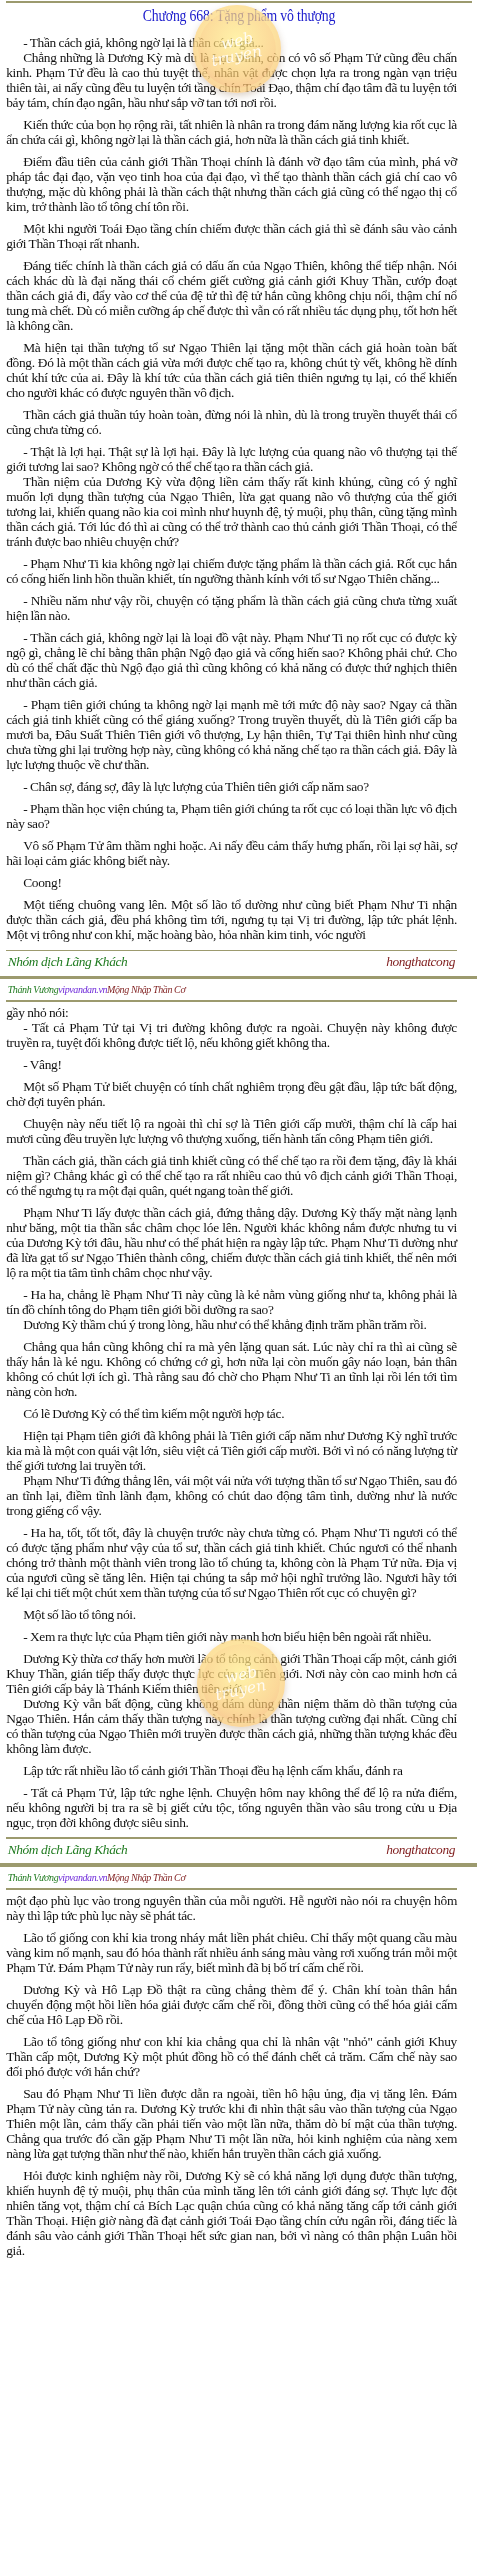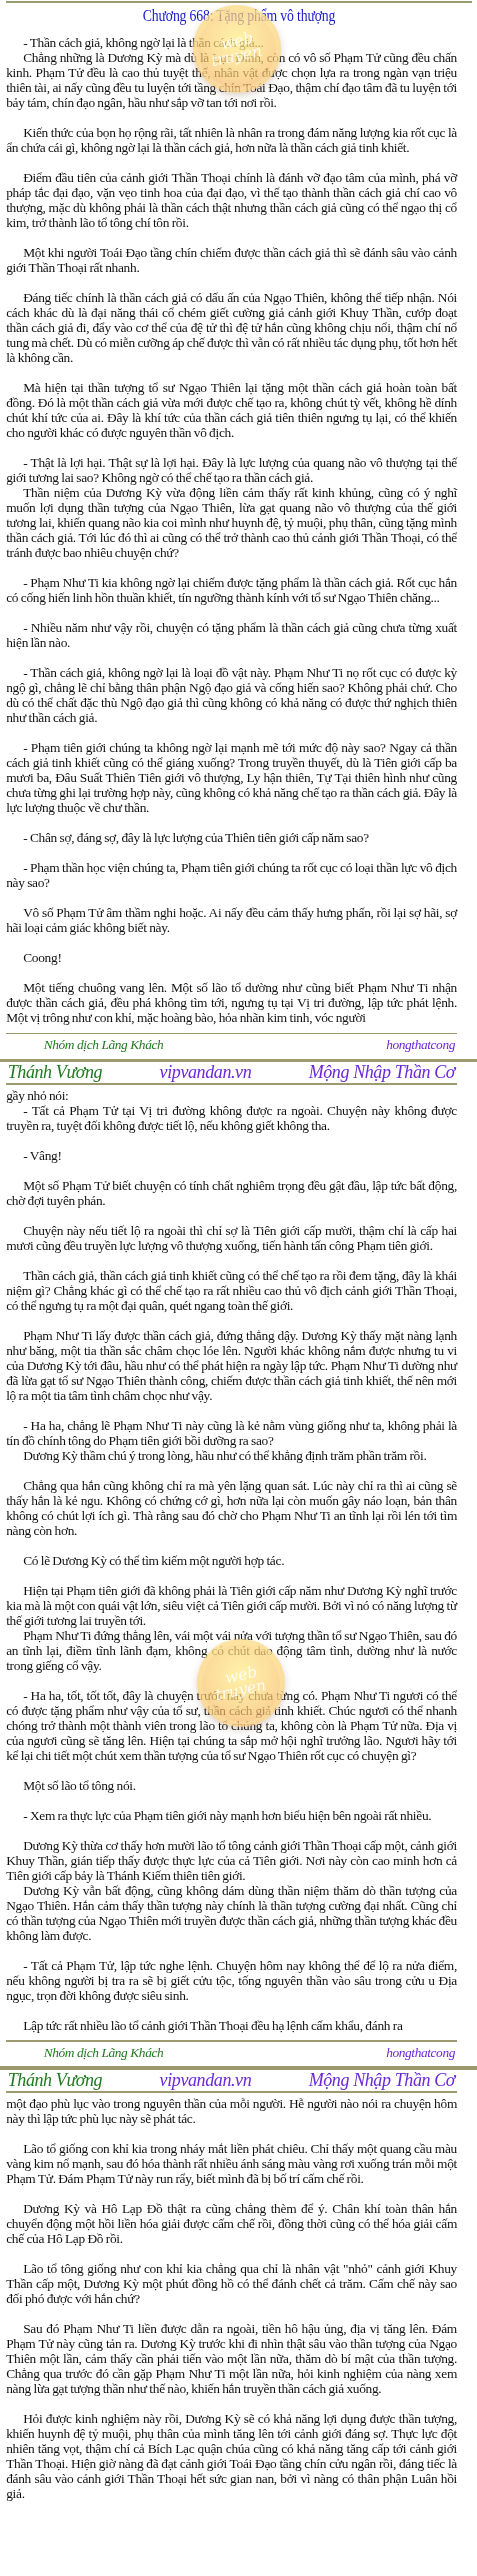--- a/index.html
+++ b/index.html
@@ -28,50 +28,49 @@
   .para {
     font-size: 13.4px;
     line-height: 15px;
     text-align: justify;
     text-indent: 17px;
     margin: 0;
     transform-origin: left top;
     letter-spacing: -0.3px;
     word-spacing: -0.5px;
   }
-  .para.gap { margin-top: 15px; }
+  .para.gap { margin-top: 7px; }
   .para.cont { text-indent: 0; }
   .footer-rule {
     height: 1.5px; background: #9c9a6e; margin: 7.2px 21px 0 6.2px;
   }
   .footer {
     display: flex; justify-content: space-between; align-items: center;
     padding: 0 23px 0 7.7px;
     height: 21.6px;
     font-style: italic;
     font-size: 13.4px;
     letter-spacing: -0.4px;
-    margin-left: 36px;
   }
   .page-sep {
     height: 3.1px; background: #9c9a6e; margin: 3.1px 0 0 0;
   }
   .header {
-    display: flex; justify-content: space-between; align-items: center;
+    display: flex; align-items: center;
     padding: 0 23px 0 7.7px;
     height: 21.6px;
     font-style: italic;
-    font-size: 18px;
+    font-size: 10px;
     letter-spacing: -0.4px;
   }
   .header-rule {
     height: 1.5px; background: #9c9a6e; margin: 0 21px 3.1px 6.2px;
   }
   .green { color: #1f7a1f; }
-  .orange { color: #6d28d9; }
+  .orange { color: #7f1d1d; }
   .gray { color: #6d28d9; }
   .watermark {
     position: absolute;
     width: 88px; height: 88px;
     border-radius: 50%;
     background: radial-gradient(circle at 50% 40%, rgba(255,238,140,0.75) 0%, rgba(250,200,110,0.7) 55%, rgba(235,140,80,0.65) 100%);
     box-shadow: 0 3.1px 7.2px rgba(120,80,40,0.25), inset 0 0 0 5.2px rgba(255,240,170,0.35);
     display: flex; flex-direction: column; align-items: center; justify-content: center;
     pointer-events: none;
     z-index: 5;
@@ -94,20 +93,21 @@
   <div class="chapter-title">Chương 668: Tặng phẩm vô thượng</div>
 
   <div class="segment" id="seg0">
       <p class="para">- Thần cách giả, không ngờ lại là thần cách giả...</p>
       <p class="para">Chẳng những là Dương Kỳ mà dù là Lục Đinh, còn có vô số Phạm Tử cũng đều chấn kinh. Phạm Tử đều là cao thủ tuyệt thế, nhân vật được chọn lựa ra trong ngàn vạn triệu thiên tài, ai nấy cũng đều tu luyện tới tầng chín Toái Đạo, thậm chí đạo tâm đã tu luyện tới bảy tám, chín đạo ngân, hầu như sắp vỡ tan tới nơi rồi.</p>
       <p class="para gap">Kiến thức của bọn họ rộng rãi, tất nhiên là nhân ra trong đám năng lượng kia rốt cục là ẩn chứa cái gì, không ngờ lại là thần cách giả, hơn nữa là thần cách giả tinh khiết.</p>
       <p class="para gap">Điểm đầu tiên của cảnh giới Thần Thoại chính là đánh vỡ đạo tâm của mình, phá vỡ pháp tắc đại đạo, vặn vẹo tinh hoa của đại đạo, vì thế tạo thành thần cách giả chí cao vô thượng, mặc dù không phải là thần cách thật nhưng thần cách giả cũng có thể ngạo thị cổ kim, trở thành lão tổ tông chí tôn rồi.</p>
       <p class="para gap">Một khi người Toái Đạo tầng chín chiếm được thần cách giả thì sẽ đánh sâu vào cảnh giới Thần Thoại rất nhanh.</p>
       <p class="para gap">Đáng tiếc chính là thần cách giả có dấu ấn của Ngạo Thiên, không thể tiếp nhận. Nói cách khác dù là đại năng thái cổ chém giết cường giả cảnh giới Khuy Thần, cướp đoạt thần cách giả đi, đẩy vào cơ thể của đệ tử thì đệ tử hắn cũng không chịu nổi, thậm chí nổ tung mà chết. Dù có miễn cưỡng áp chế được thì vẫn có rất nhiều tác dụng phụ, tốt hơn hết là không cần.</p>
       <p class="para gap">Mà hiện tại thần tượng tổ sư Ngạo Thiên lại tặng một thần cách giả hoàn toàn bất đồng. Đó là một thần cách giả vừa mới được chế tạo ra, không chút tỳ vết, không hề dính chút khí tức của ai. Đây là khí tức của thần cách giả tiên thiên ngưng tụ lại, có thể khiến cho người khác có được nguyên thần vô địch.</p>
+      <p class="para gap">Thần cách giả thuần túy hoàn toàn, đừng nói là nhìn, dù là trong truyền thuyết thái cổ cũng chưa từng có.</p>
       <p class="para gap">- Thật là lợi hại. Thật sự là lợi hại. Đây là lực lượng của quang não vô thượng tại thế giới tương lai sao? Không ngờ có thể chế tạo ra thần cách giả.</p>
       <p class="para">Thần niệm của Dương Kỳ vừa động liền cảm thấy rất kinh khủng, cũng có ý nghĩ muốn lợi dụng thần tượng của Ngạo Thiên, lừa gạt quang não vô thượng của thế giới tương lai, khiến quang não kia coi mình như huynh đệ, tỷ muội, phụ thân, cũng tặng mình thần cách giả. Tới lúc đó thì ai cũng có thể trở thành cao thủ cảnh giới Thần Thoại, có thể tránh được bao nhiêu chuyện chứ?</p>
       <p class="para gap">- Phạm Như Ti kia không ngờ lại chiếm được tặng phẩm là thần cách giả. Rốt cục hắn có cống hiến linh hồn thuần khiết, tín ngưỡng thành kính với tổ sư Ngạo Thiên chăng...</p>
       <p class="para gap">- Nhiều năm như vậy rồi, chuyện có tặng phẩm là thần cách giả cũng chưa từng xuất hiện lần nào.</p>
       <p class="para gap">- Thần cách giả, không ngờ lại là loại đồ vật này. Phạm Như Ti nọ rốt cục có được kỳ ngộ gì, chẳng lẽ chỉ bằng thân phận Ngộ đạo giả và cống hiến sao? Không phải chứ. Cho dù có thể chất đặc thù Ngộ đạo giả thì cũng không có khả năng có được thứ nghịch thiên như thần cách giả.</p>
       <p class="para gap">- Phạm tiên giới chúng ta không ngờ lại mạnh mẽ tới mức độ này sao? Ngay cả thần cách giả tinh khiết cũng có thể giáng xuống? Trong truyền thuyết, dù là Tiên giới cấp ba mươi ba, Đâu Suất Thiên Tiên giới vô thượng, Ly hận thiên, Tự Tại thiên hình như cũng chưa từng ghi lại trường hợp này, cũng không có khả năng chế tạo ra thần cách giả. Đây là lực lượng thuộc về chư thần.</p>
       <p class="para gap">- Chân sợ, đáng sợ, đây là lực lượng của Thiên tiên giới cấp năm sao?</p>
       <p class="para gap">- Phạm thần học viện chúng ta, Phạm tiên giới chúng ta rốt cục có loại thần lực vô địch này sao?</p>
       <p class="para gap">Vô số Phạm Tử âm thầm nghi hoặc. Ai nấy đều cảm thấy hưng phấn, rồi lại sợ hãi, sợ hãi loại cảm giác không biết này.</p>
       <p class="para gap">Coong!</p>
@@ -139,22 +139,22 @@
       <p class="para">Dương Kỳ thầm chú ý trong lòng, hầu như có thể khẳng định trăm phần trăm rồi.</p>
       <p class="para gap">Chẳng qua hắn cũng không chỉ ra mà yên lặng quan sát. Lúc này chỉ ra thì ai cũng sẽ thấy hắn là kẻ ngu. Không có chứng cớ gì, hơn nữa lại còn muốn gây náo loạn, bản thân không có chút lợi ích gì. Thà rằng sau đó chờ cho Phạm Như Ti an tĩnh lại rồi lén tới tìm nàng còn hơn.</p>
       <p class="para gap">Có lẽ Dương Kỳ có thể tìm kiếm một người hợp tác.</p>
       <p class="para gap">Hiện tại Phạm tiên giới đã không phải là Tiên giới cấp năm như Dương Kỳ nghĩ trước kia mà là một con quái vật lớn, siêu việt cả Tiên giới cấp mười. Bởi vì nó có năng lượng từ thế giới tương lai truyền tới.</p>
       <p class="para">Phạm Như Ti đứng thẳng lên, vái một vái nửa với tượng thần tổ sư Ngạo Thiên, sau đó an tĩnh lại, điềm tĩnh lãnh đạm, không có chút dao động tâm tình, dường như là nước trong giếng cổ vậy.</p>
       <p class="para gap">- Ha ha, tốt, tốt tốt, đây là chuyện trước này chưa từng có. Phạm Như Ti ngươi có thể có được tặng phẩm như vậy của tổ sư, thần cách giả tinh khiết. Chúc ngươi có thể nhanh chóng trở thành một thành viên trong lão tổ chúng ta, không còn là Phạm Tử nữa. Địa vị của ngươi cũng sẽ tăng lên. Hiện tại chúng ta sắp mở hội nghĩ trưởng lão. Ngươi hãy tới kể lại chi tiết một chút xem thần tượng của tổ sư Ngạo Thiên rốt cục có chuyện gì?</p>
       <p class="para gap">Một số lão tổ tông nói.</p>
       <p class="para gap">- Xem ra thực lực của Phạm tiên giới này mạnh hơn biểu hiện bên ngoài rất nhiều.</p>
       <p class="para gap">Dương Kỳ thừa cơ thấy hơn mười lão tổ tông cảnh giới Thần Thoại cấp một, cảnh giới Khuy Thần, gián tiếp thấy được thực lực của cả Tiên giới. Nơi này còn cao minh hơn cả Tiên giới cấp bảy là Thánh Kiếm thiên tiên giới.</p>
       <p class="para">Dương Kỳ vẫn bất động, cũng không dám dùng thần niệm thăm dò thần tượng của Ngạo Thiên. Hắn cảm thấy thần tượng này chính là thần tượng cường đại nhất. Cũng chỉ có thần tượng của Ngạo Thiên mới truyền được thần cách giả, những thần tượng khác đều không làm được.</p>
+      <p class="para gap">Lập tức rất nhiều lão tổ cảnh giới Thần Thoại đều hạ lệnh cấm khẩu, đánh ra</p>
       <p class="para gap">- Tất cả Phạm Tử, lập tức nghe lệnh. Chuyện hôm nay không thể để lộ ra nửa điểm, nếu không người bị tra ra sẽ bị giết cửu tộc, tống nguyên thần vào sâu trong cửu u Địa ngục, trọn đời không được siêu sinh.</p>
-      <p class="para gap">Lập tức rất nhiều lão tổ cảnh giới Thần Thoại đều hạ lệnh cấm khẩu, đánh ra</p>
     </div>
 
   <div class="footer-rule"></div>
   <div class="footer">
     <span class="green">Nhóm dịch Lãng Khách</span>
     <span class="orange">hongthatcong</span>
   </div>
   <div class="page-sep"></div>
   <div class="header">
     <span class="green">Thánh Vương</span>

